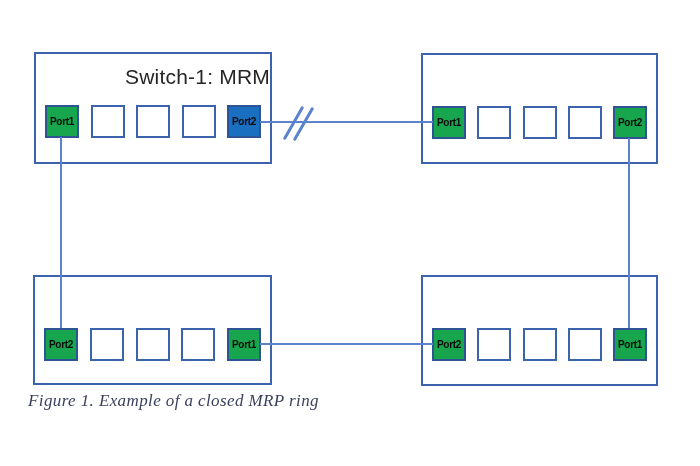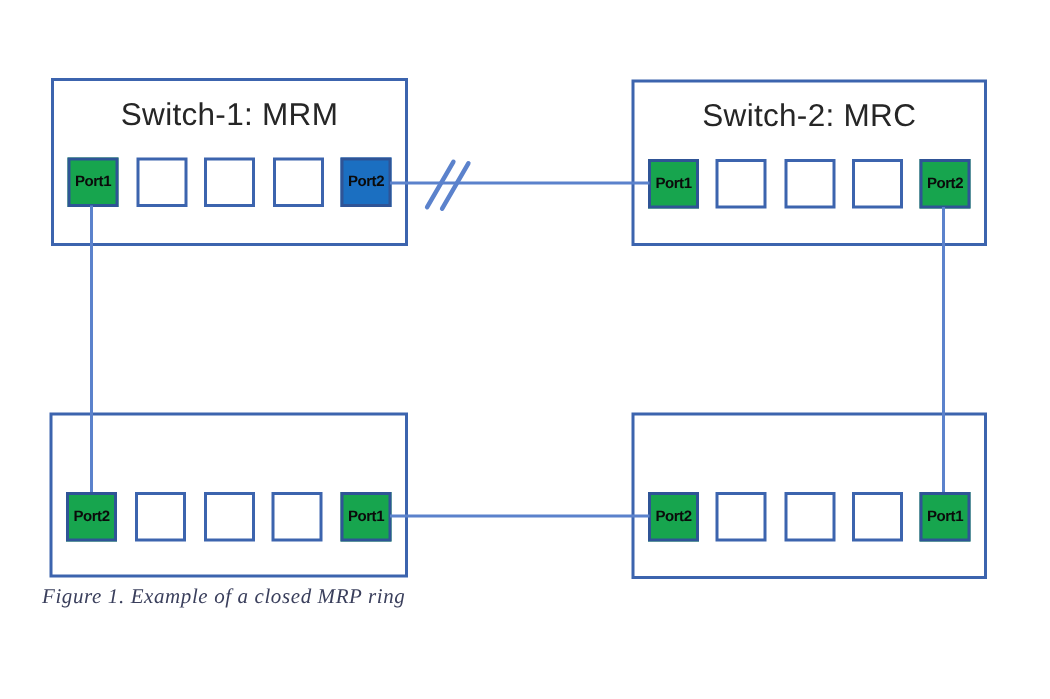--- a/index.html
+++ b/index.html
@@ -19,21 +19,21 @@
     border: 2px solid var(--box-border, #3C64AE);
     background: #fff;
   }
   #s1 { left: 34px;  top: 52px;  width: 238px; height: 112px; }
   #s2 { left: 421px; top: 53px;  width: 237px; height: 111px; }
   #s4 { left: 33px;  top: 275px; width: 239px; height: 110px; }
   #s3 { left: 421px; top: 275px; width: 237px; height: 111px; }
 
   .sw-title {
     margin-top: 11px;
-    text-align: center;
+    text-align: right;
     font-size: 21px;
     font-weight: 500;
     letter-spacing: 0.2px;
     color: var(--title-text, #262626);
     white-space: nowrap;
   }
 
   .ports {
     position: absolute;
     left: 0; right: 0; top: 51px;
@@ -75,21 +75,21 @@
     z-index: 4;
   }
   #slash1 { left: 292px; top: 104px; }
   #slash2 { left: 302px; top: 105px; }
 
   .caption {
     position: absolute;
     left: 28px; top: 391px;
     font-family: "Liberation Serif", serif;
     font-style: italic;
-    font-size: 14px;
+    font-size: 17px;
     letter-spacing: 0.4px;
     color: var(--caption-text, #3A3F5C);
     white-space: nowrap;
   }
 </style>
 </head>
 <body>
 
 <div class="canvas">
 
@@ -105,21 +105,20 @@
     <div class="ports">
       <div class="port green">Port1</div>
       <div class="port"></div>
       <div class="port"></div>
       <div class="port"></div>
       <div class="port blue">Port2</div>
     </div>
   </div>
 
   <div class="sw" id="s2">
-    <div class="sw-title">Switch-2: MRC</div>
     <div class="ports">
       <div class="port green">Port1</div>
       <div class="port"></div>
       <div class="port"></div>
       <div class="port"></div>
       <div class="port green">Port2</div>
     </div>
   </div>
 
   <div class="sw" id="s4">

